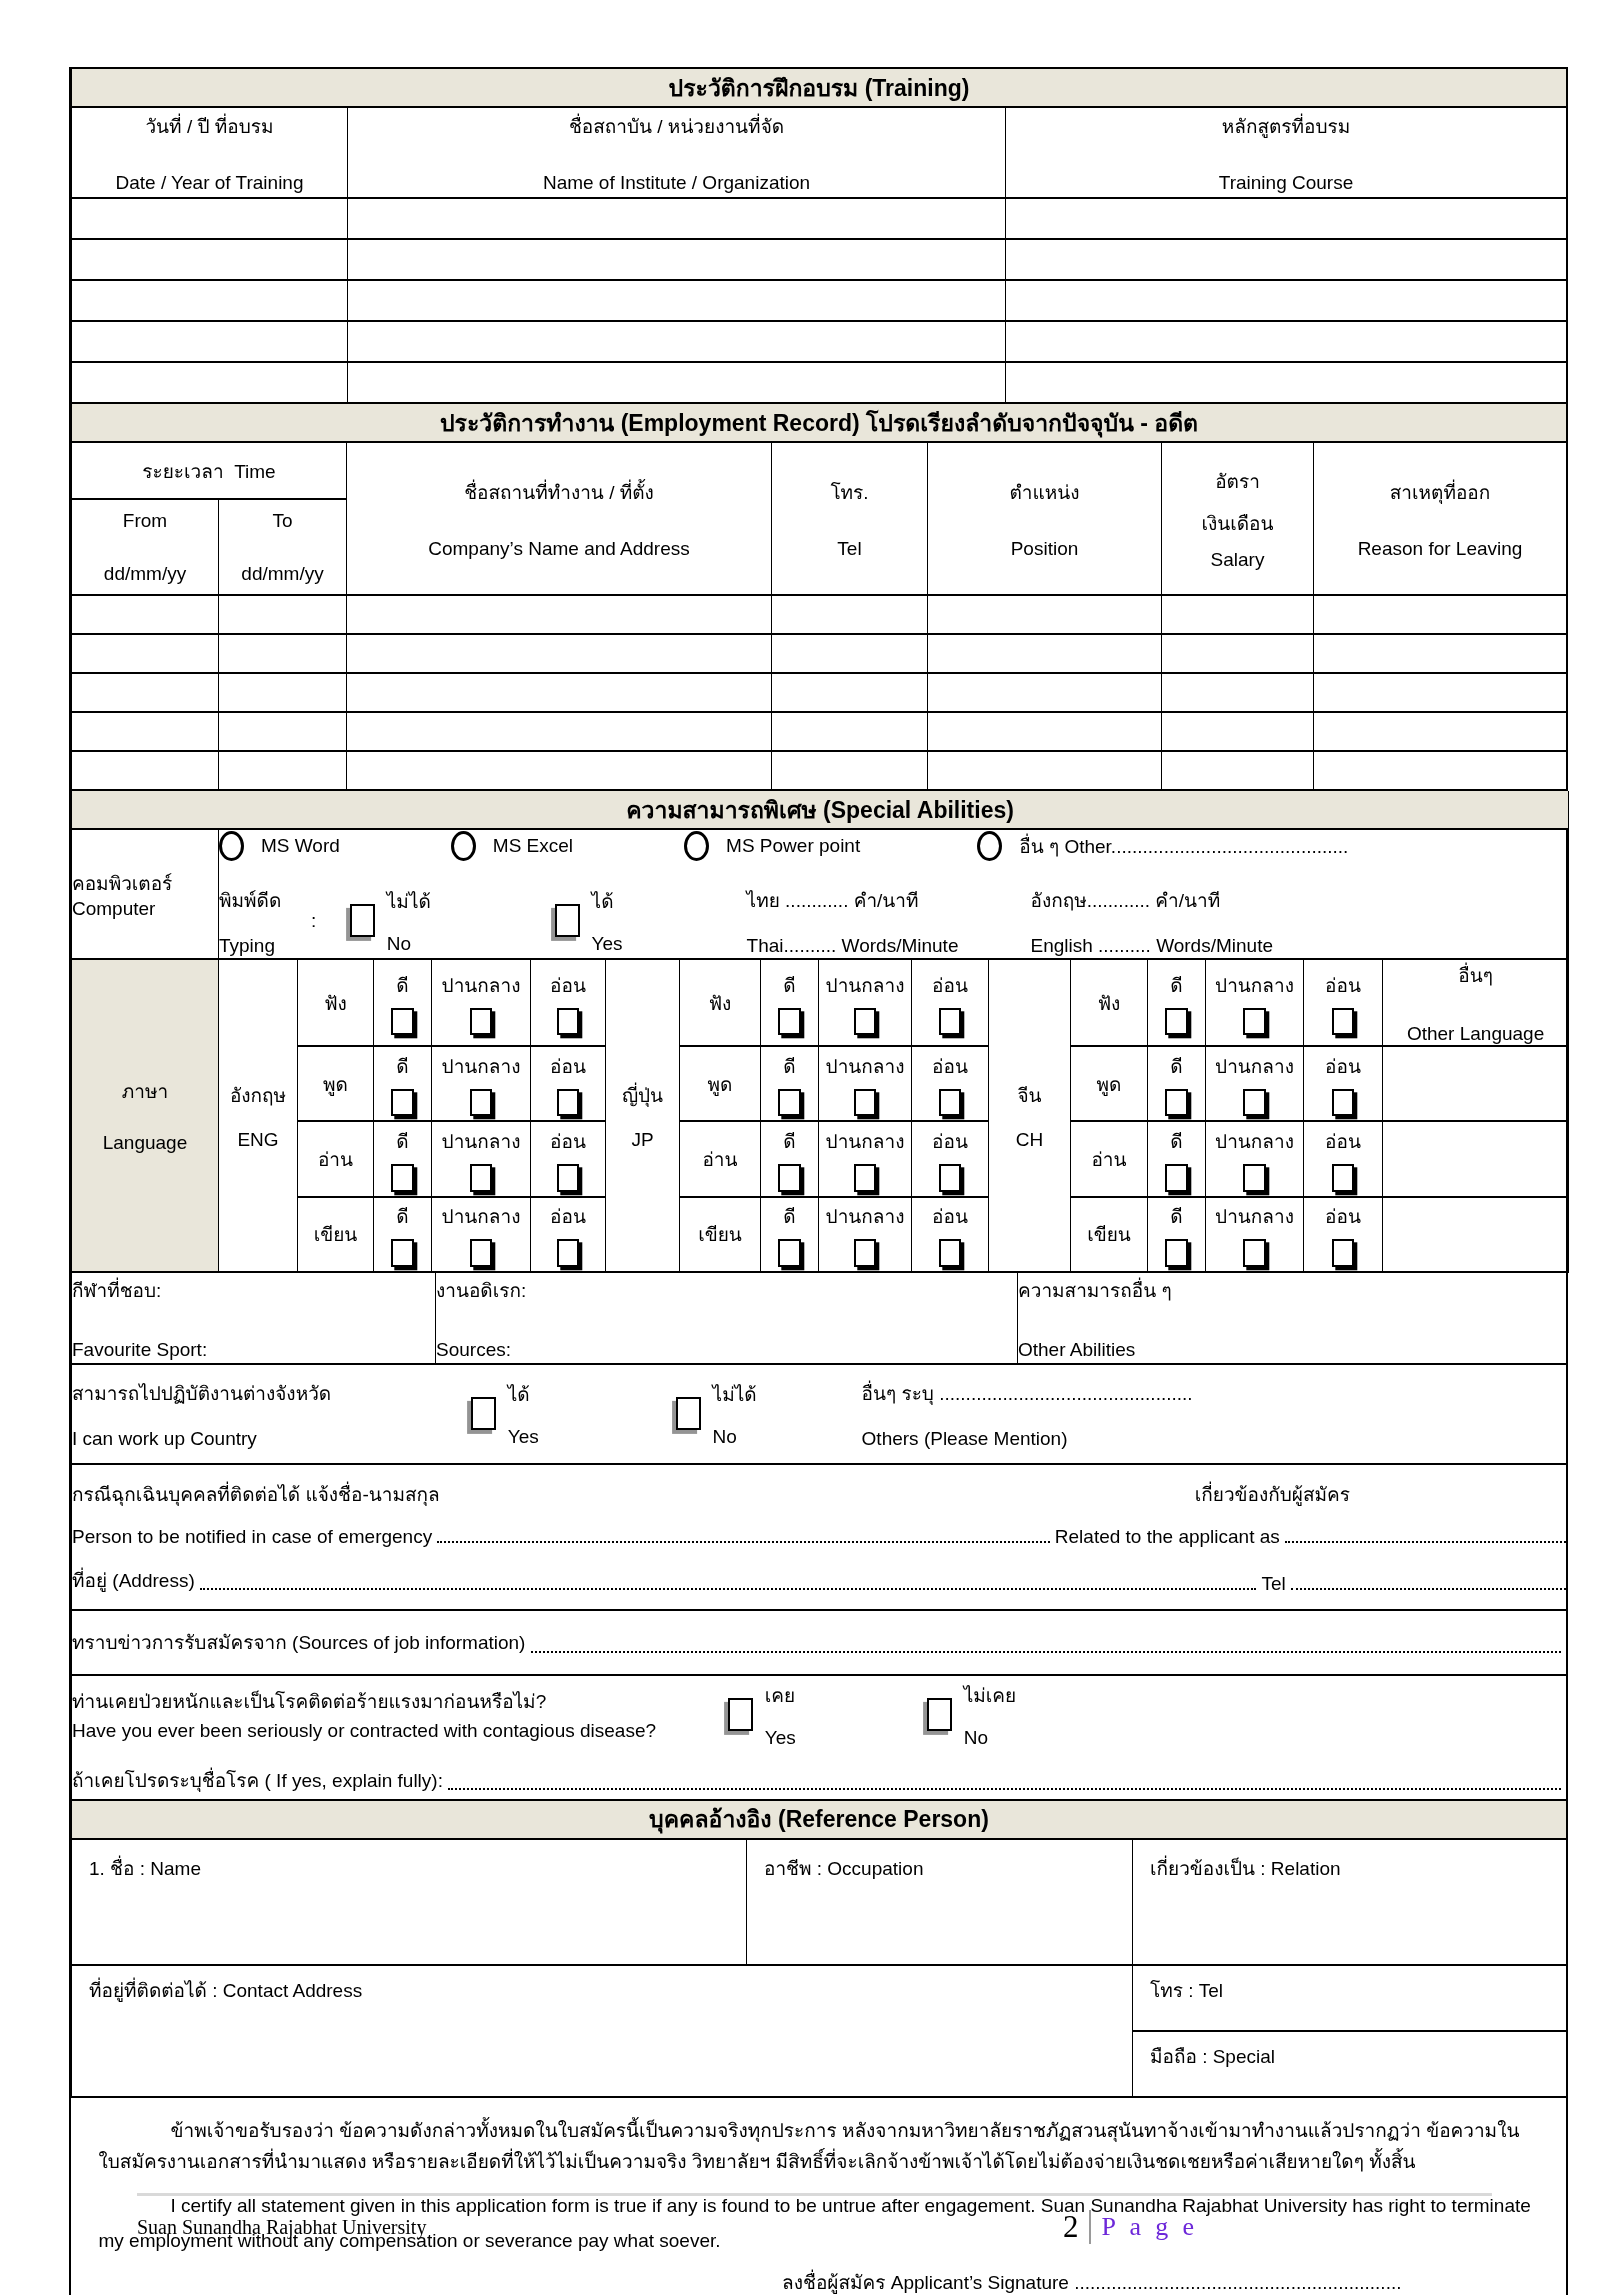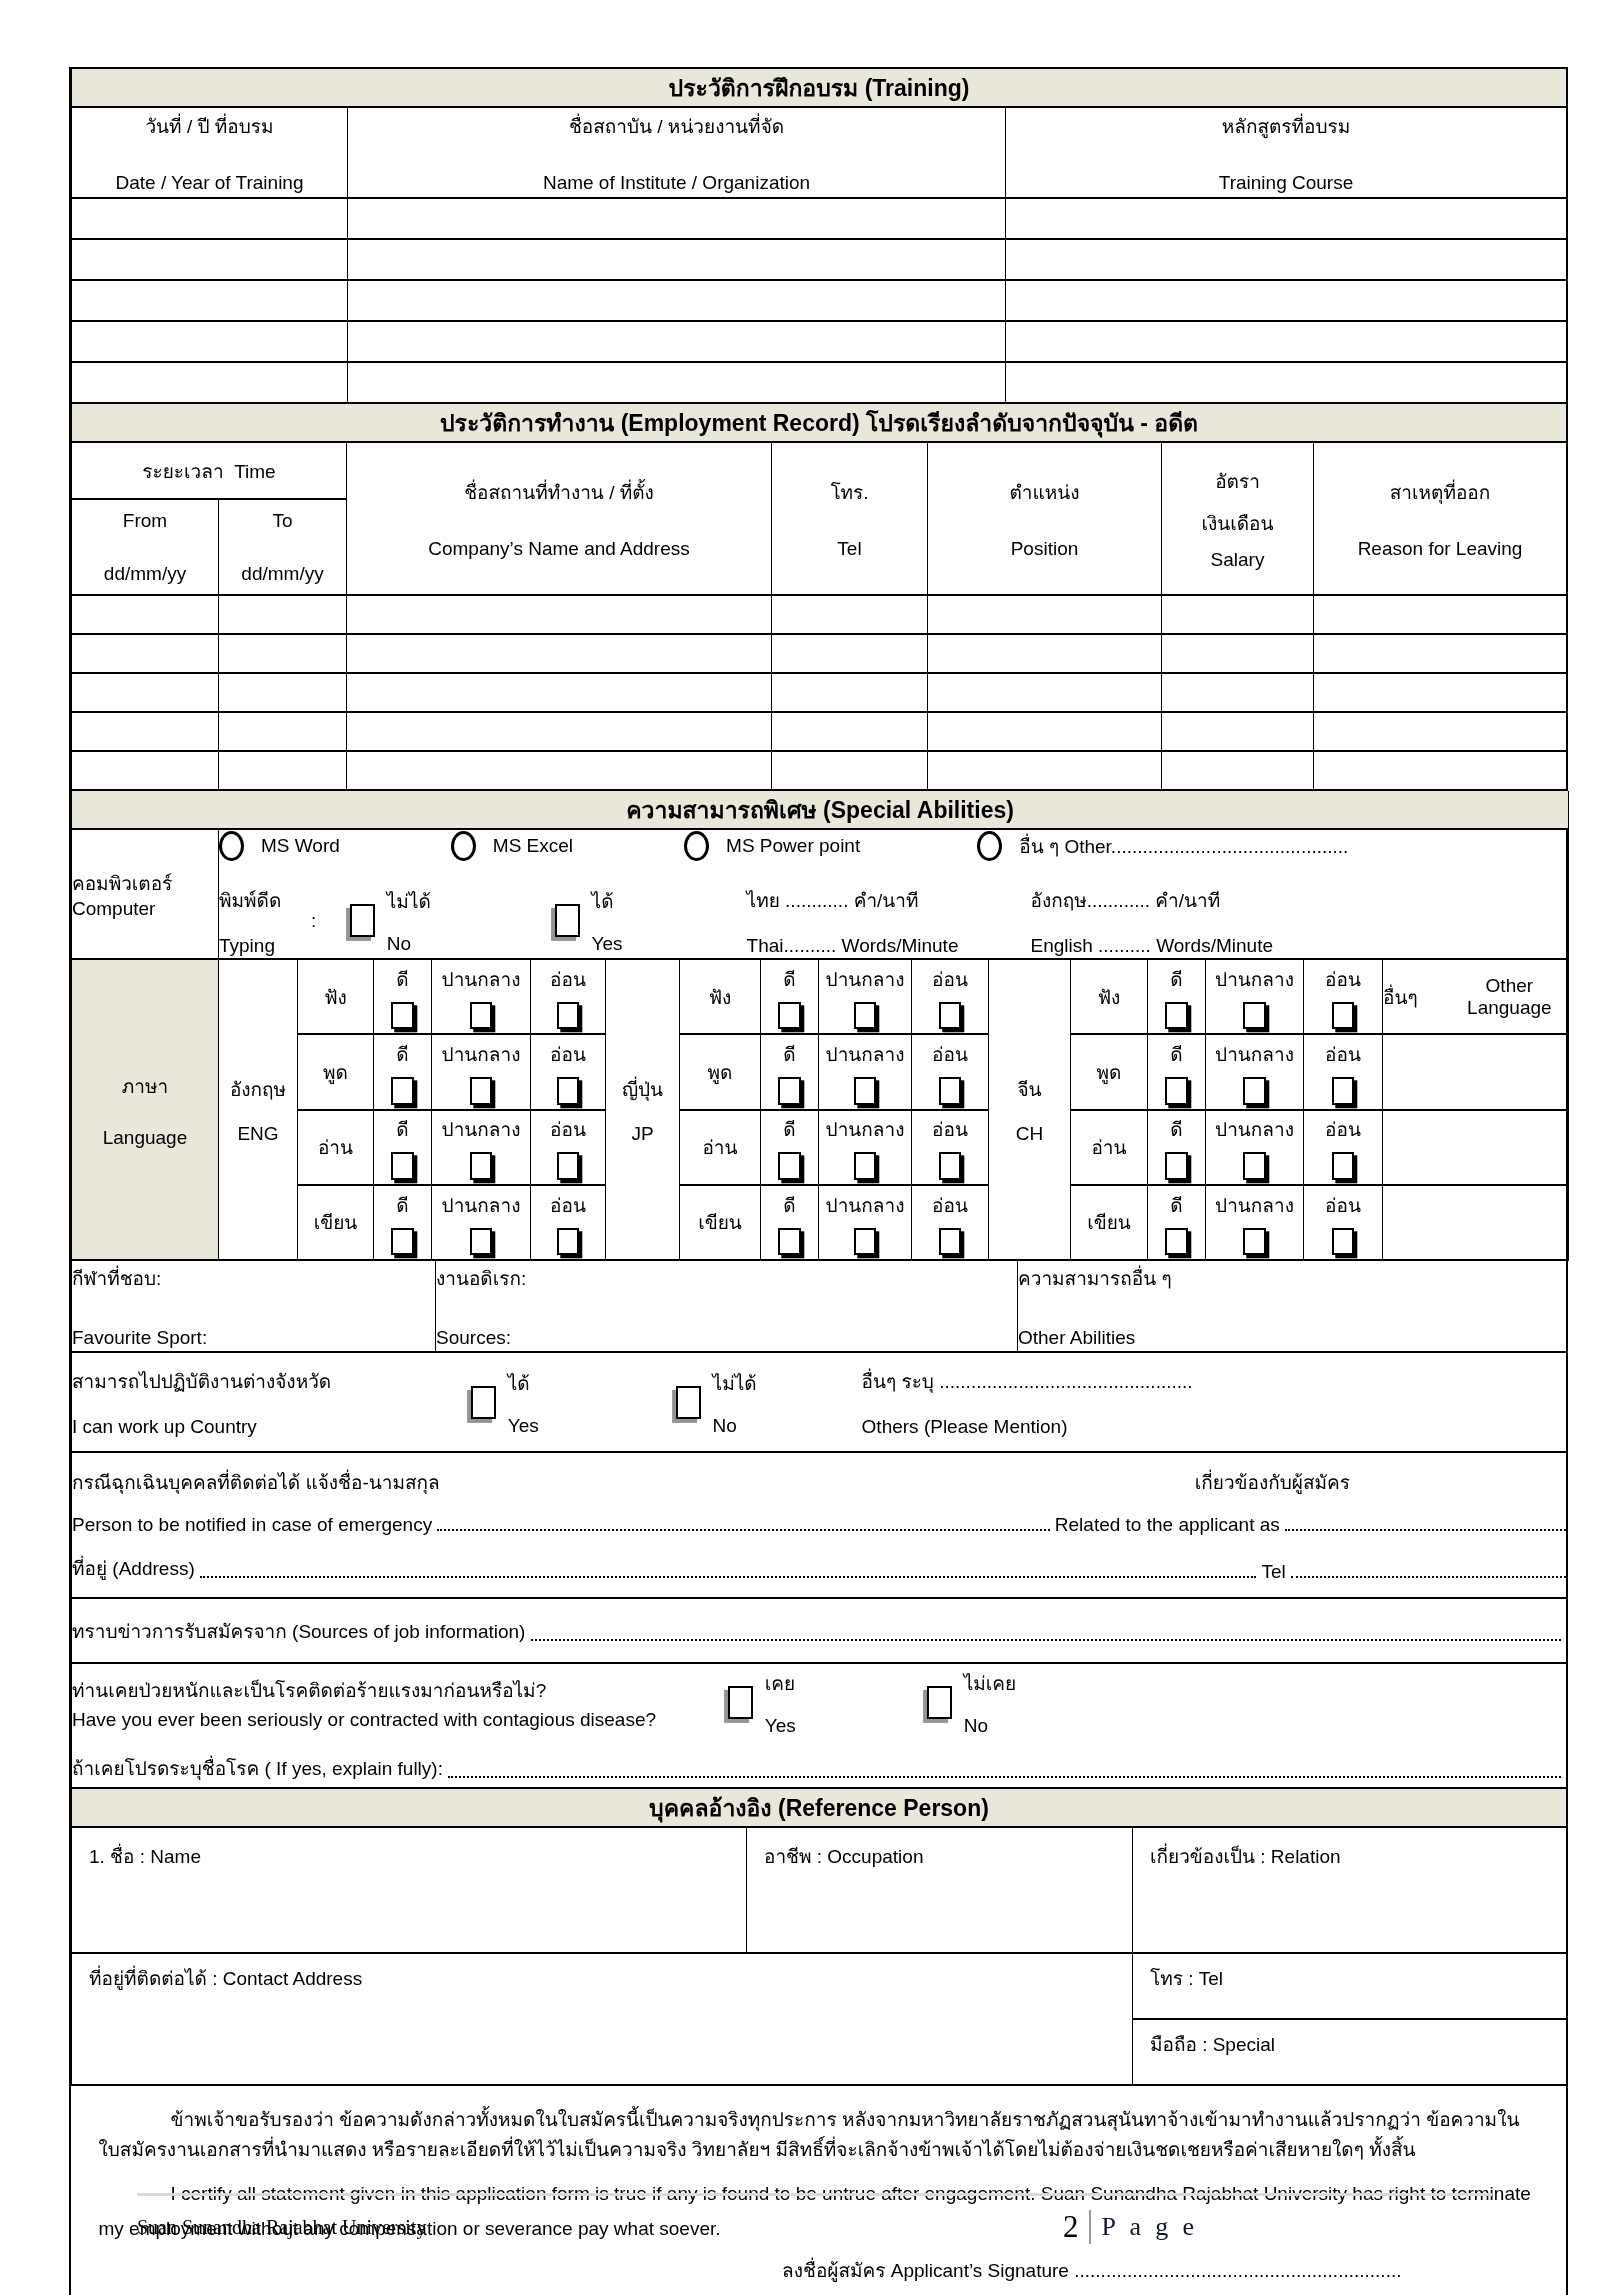--- a/index.html
+++ b/index.html
@@ -34,21 +34,21 @@
   
   .lang-side{background:#e9e6da;text-align:center;}
   .lang-side .stack, .lang-name .stack{display:flex;flex-direction:column;align-items:center;gap:26px;}
   .lang-name{vertical-align:top;text-align:center;padding-top:9.2px;}
   .lang-name .stack{gap:18.3px;}
   .skill-cell{text-align:center;}
   .lvl{height:100%;}
   .lvl .wrap{display:flex;flex-direction:column;align-items:center;gap:7.9px;padding:3.9px 0;}
   .cbx{display:inline-block;width:18.3px;height:23.6px;border:2px solid #000;background:#fff;box-shadow:3.3px 3.3px 0 #000;}
   .other-header{text-align:center;}
-  .other-header .stack{display:flex;flex-direction:row;align-items:center;gap:33px;}
+  .other-header .stack{display:flex;flex-direction:column;align-items:center;gap:33px;}
   .lr1 td{height:68px;}
   .lrn td{height:58px;}
   
   .int-cell{vertical-align:top;padding:10.5px 0 0 14.4px;height:90px;}
   .int-cell .en{margin-top:34px;}
   
   .up-cell{height:98px;padding-left:14.4px;}
   .up-flex{display:flex;align-items:center;}
   
   .em-cell{height:144px;vertical-align:top;padding:11.8px 14.4px 0 14.4px;}
@@ -73,21 +73,21 @@
   .certify p{margin:0;line-height:1.6;}
   .certify .th-para{text-indent:72px;}
   .certify .en-para{text-indent:72px;margin-top:10.5px;line-height:1.85;}
   .sig-block{margin-top:6.5px;text-align:right;padding-right:137px;line-height:1.9;}
   
   .footer{position:absolute;left:137px;right:131px;top:2193px;border-top:3.3px solid #d9d9d9;padding-top:13px;display:flex;align-items:center;}
   .footer-left{font-family:"Liberation Serif","DejaVu Serif",serif;font-size:20px;}
   .pagenum{margin-left:auto;margin-right:294px;display:flex;align-items:center;gap:10.5px;font-family:"Liberation Serif","DejaVu Serif",serif;}
   .pagenum .num{font-size:31px;}
   .pagenum .bar{width:2px;height:34px;background:#9a9a9a;}
-  .pagenum .word{font-size:26px;color:#0f172a;letter-spacing:3.9px;}
+  .pagenum .word{font-size:26px;color:#6d28d9;letter-spacing:3.9px;}
 </style>
 </head>
 <body>
 
 <div class="page">
 <div class="form">
 
   <table class="tbl">
     <colgroup>
           <col style="width:276px">

